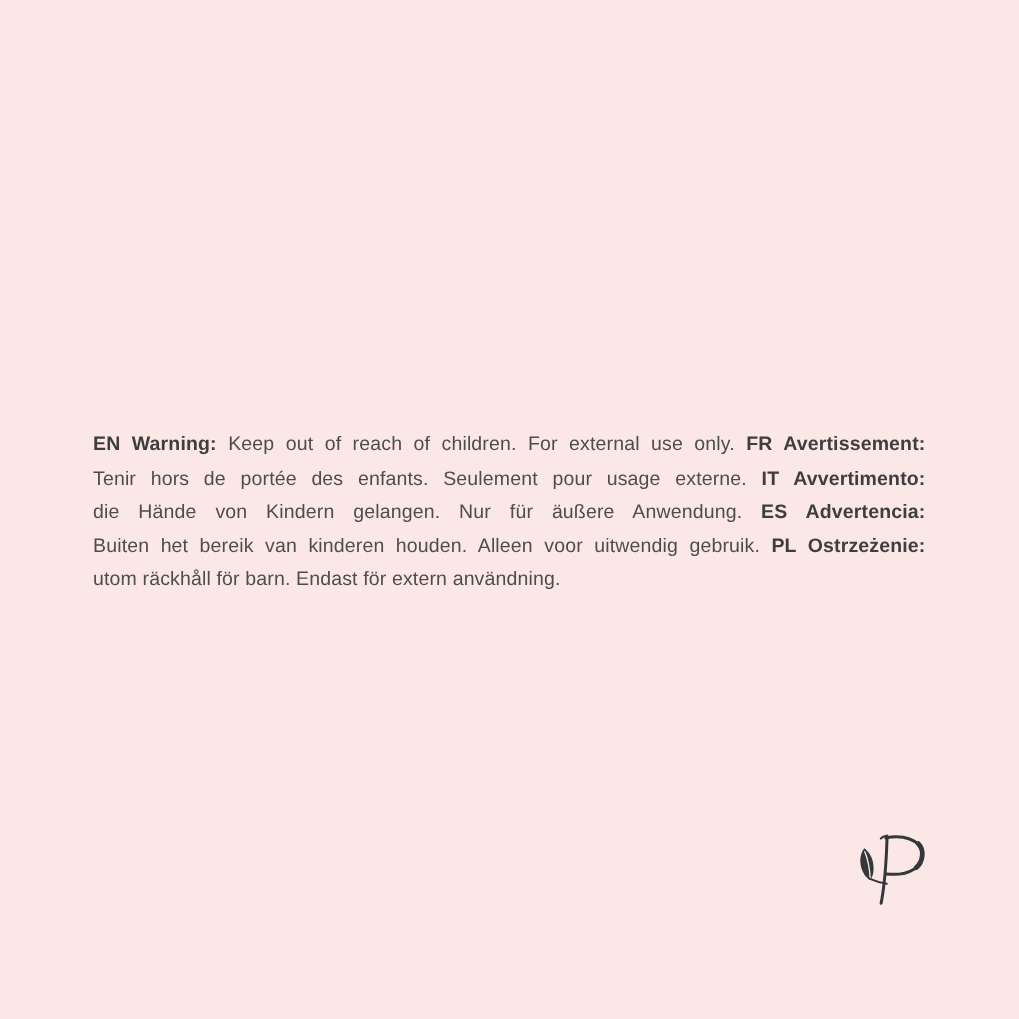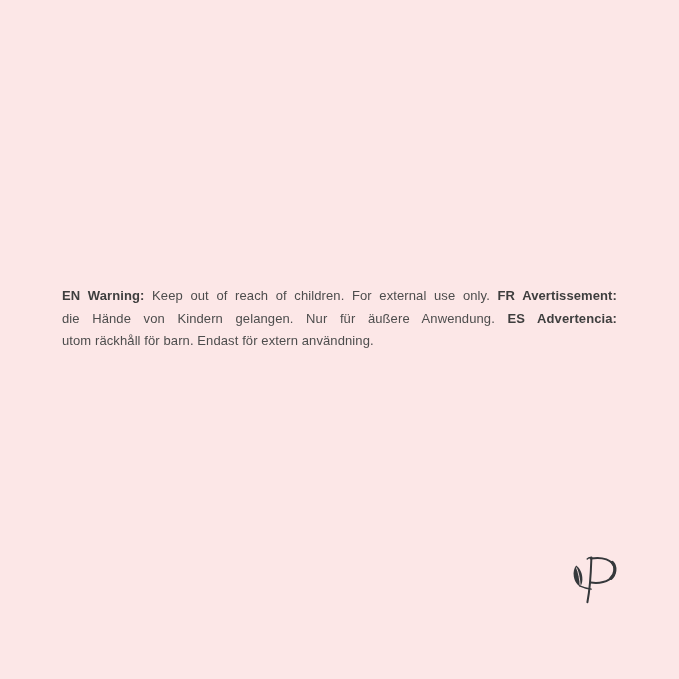--- a/index.html
+++ b/index.html
@@ -57,25 +57,27 @@
 </style>
 </head>
 <body>
 
 <div class="label-canvas">
 
   <div class="warning-block">
 
     <div class="warning-line"><span class="lang-label">EN Warning:</span><span> Keep out of reach of children. For external use only. </span><span class="lang-label">FR Avertissement:</span></div>
 
+    <div class="warning-line"><span>Tenir hors de portée des enfants. Seulement pour usage externe. </span><span class="lang-label">IT Avvertimento:</span></div>
 
 
     <div class="warning-line"><span>die Hände von Kindern gelangen. Nur für äußere Anwendung. </span><span class="lang-label">ES Advertencia:</span></div>
 
 
+    <div class="warning-line"><span>Buiten het bereik van kinderen houden. Alleen voor uitwendig gebruik. </span><span class="lang-label">PL Ostrzeżenie:</span></div>
 
 
     <div class="warning-line last"><span>utom räckhåll för barn. Endast för extern användning.</span></div>
 
   </div>
 
   <div class="brand-logo">
     <svg viewBox="0 0 46 48" xmlns="http://www.w3.org/2000/svg">
 
       <g>

